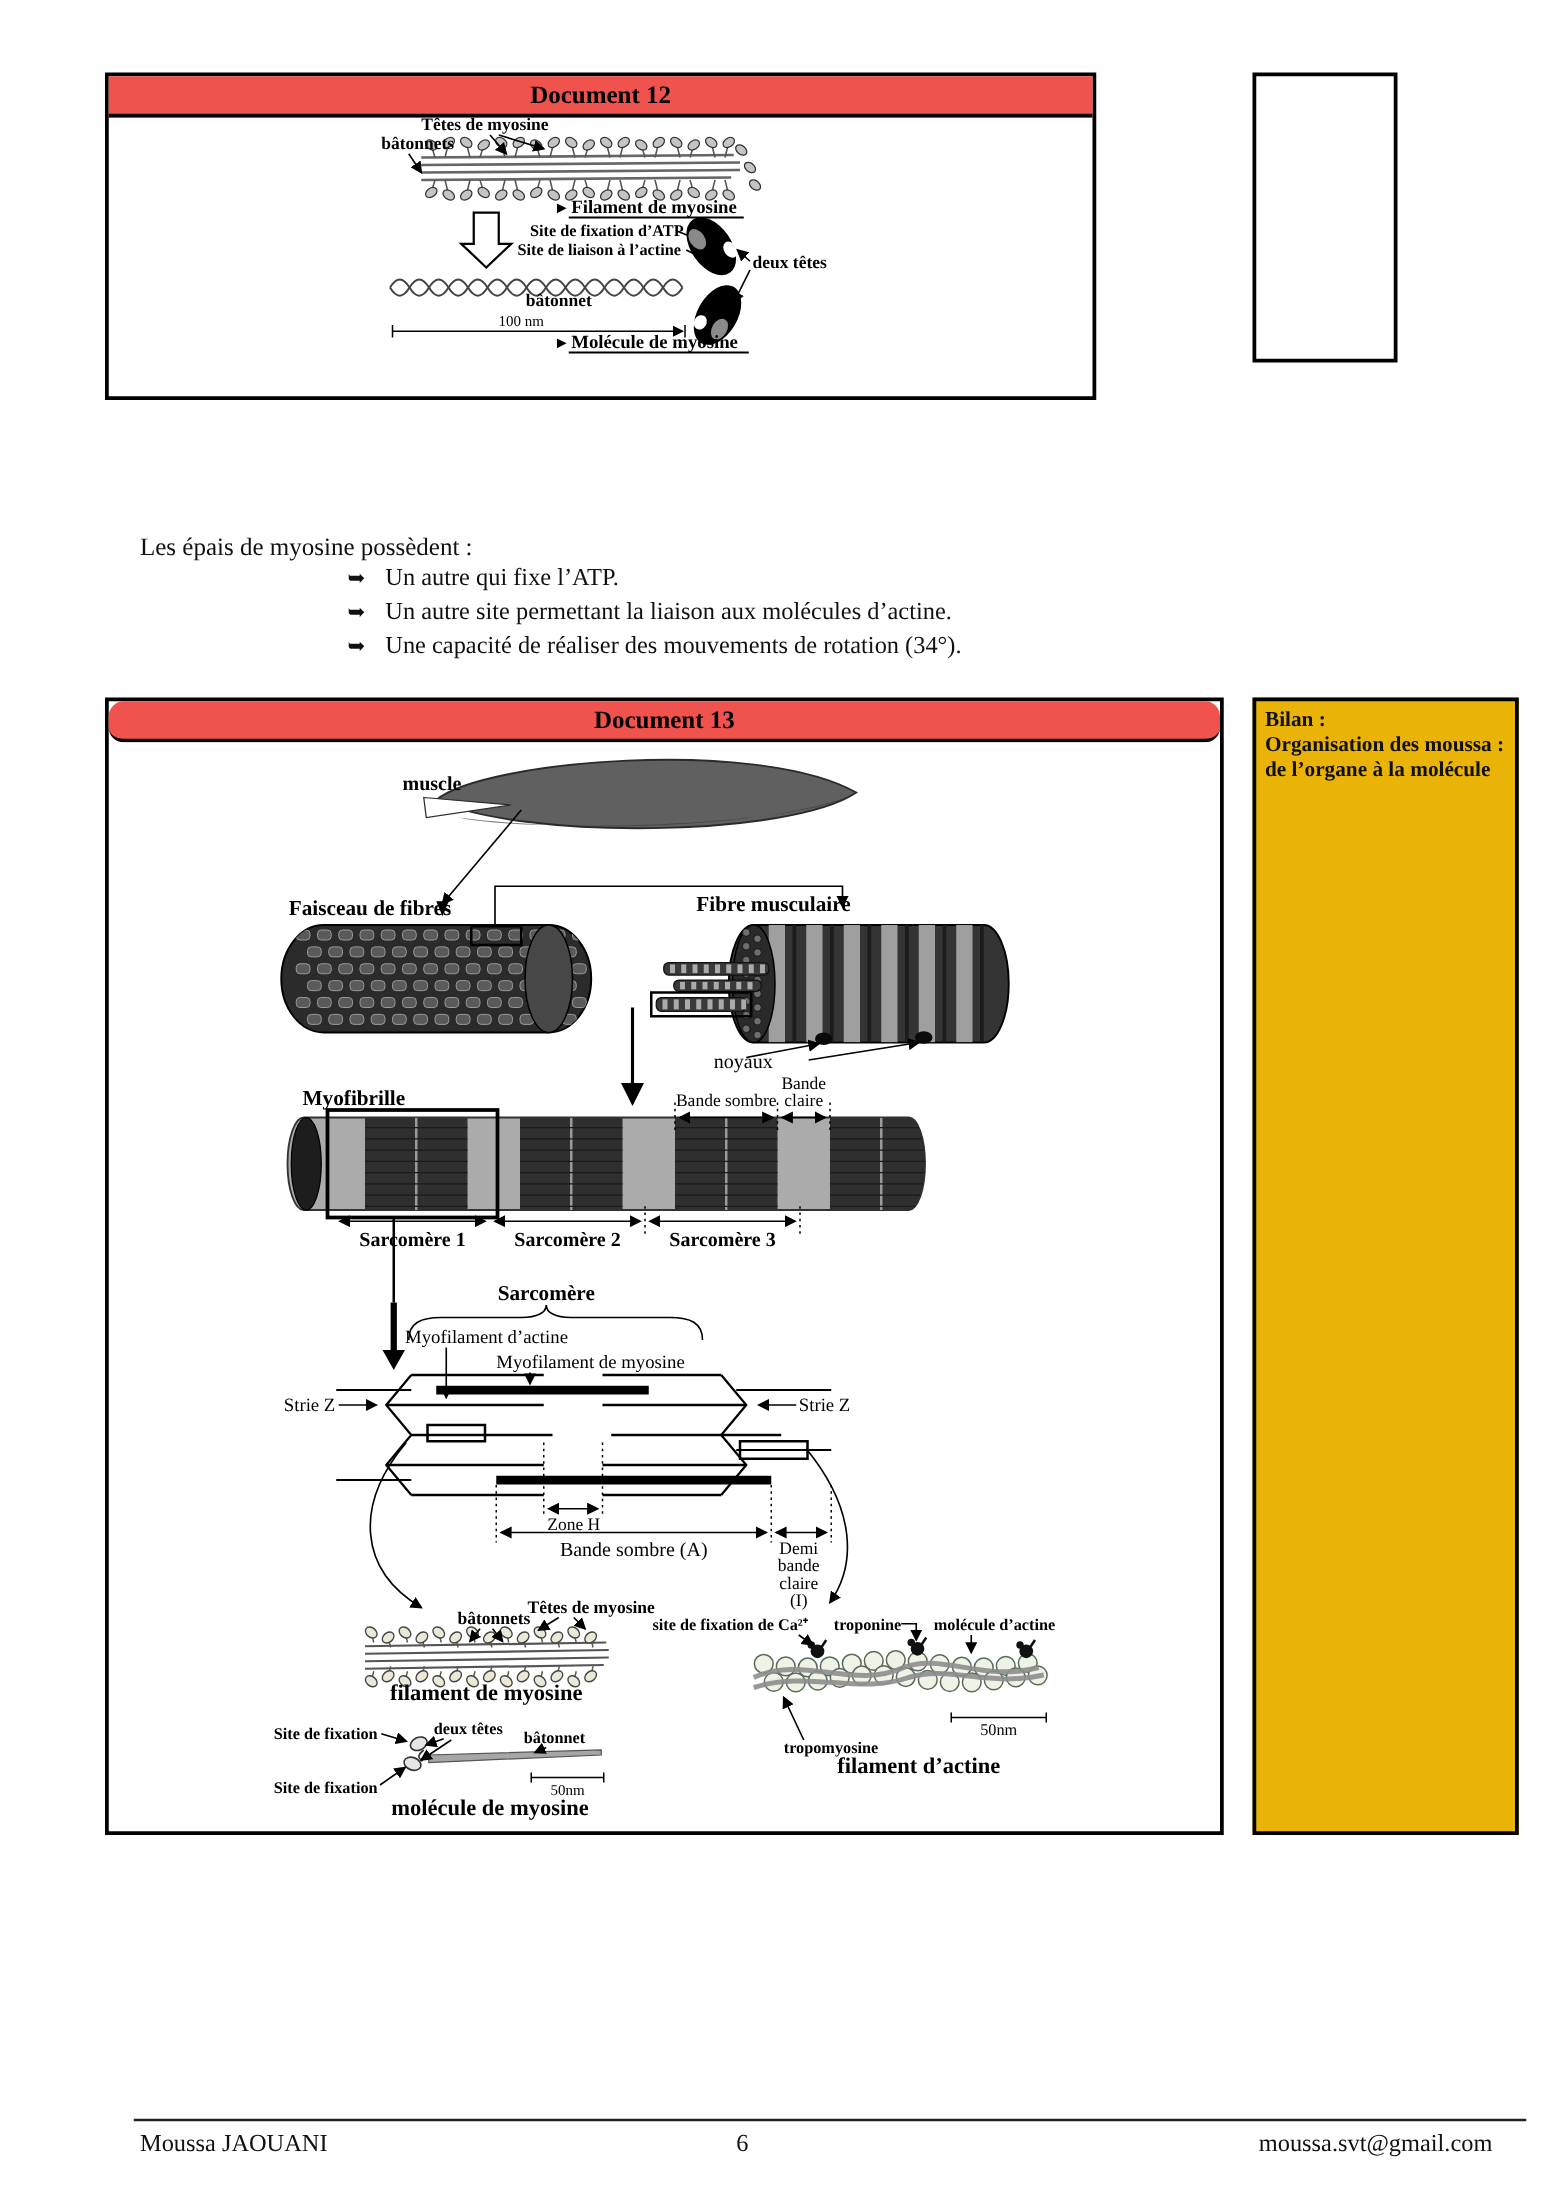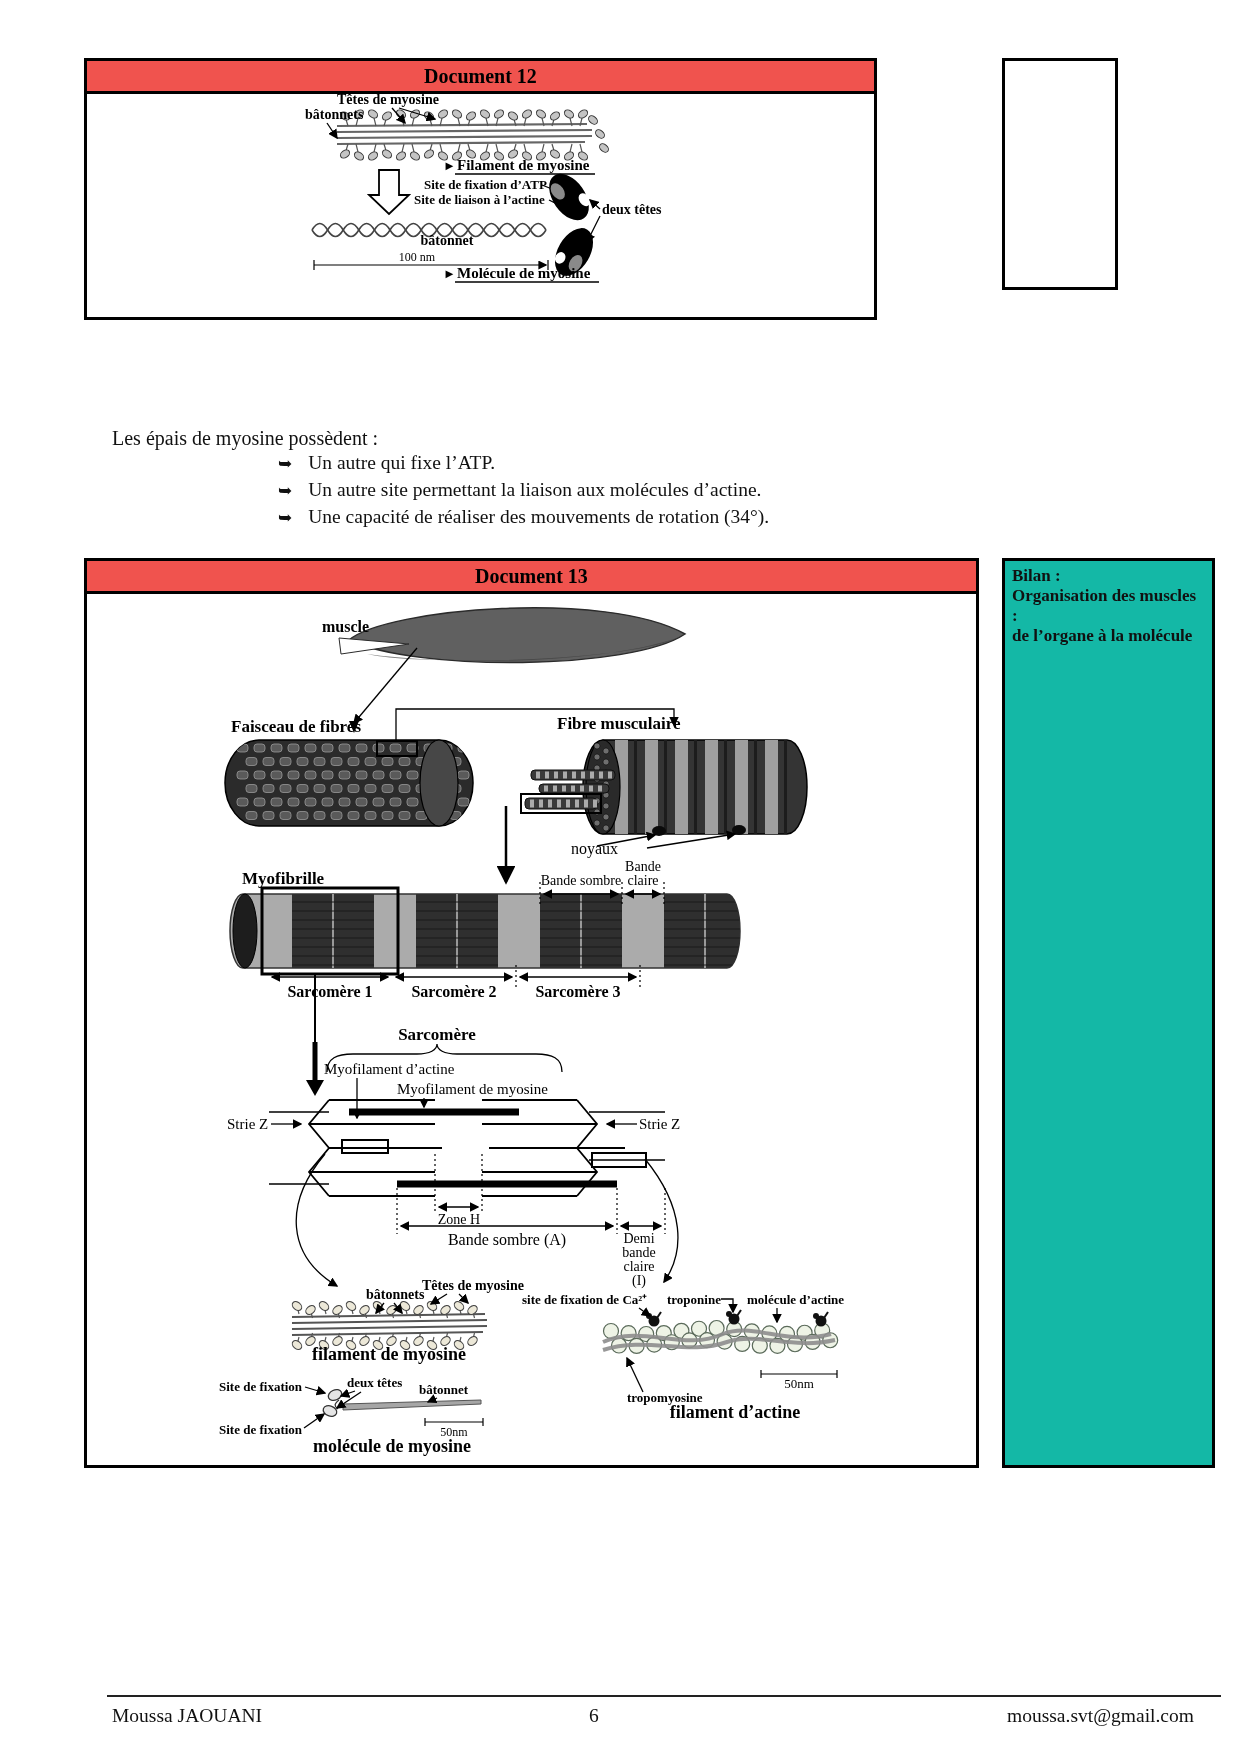--- a/index.html
+++ b/index.html
@@ -6,21 +6,21 @@
   .page{position:relative;width:1240px;height:1754px;background:#ffffff;
         font-family:"Liberation Serif",serif;color:#111;overflow:hidden;margin-left:44px;}
   .doc-box{position:absolute;border:3px solid #000;background:#fff;}
   .banner{border-bottom:3px solid #000;text-align:center;font-weight:bold;
           font-size:20px;height:30px;line-height:30px;color:#000;}
   .doc12{left:40px;top:58px;width:787px;height:256px;}
   .doc13{left:40px;top:558px;width:889px;height:904px;}
   .fig{display:block;}
   .note-box{position:absolute;left:958px;top:58px;width:110px;height:226px;border:3px solid #000;background:#fff;}
   .bilan{position:absolute;left:958px;top:558px;width:213px;height:910px;border:3px solid #000;
-         box-sizing:border-box;background:#14b8a6;padding:5px 7px;font-weight:bold;font-size:17px;line-height:20px;}
+         box-sizing:border-box;background:#eab308;padding:5px 7px;font-weight:bold;font-size:17px;line-height:20px;}
   .bt{position:absolute;left:68px;font-size:20px;white-space:nowrap;}
   .p1{top:326px;} .p2{top:368px;} .p3{top:407px;}
   .bul{position:absolute;left:234px;font-size:19.5px;white-space:nowrap;display:flex;align-items:baseline;}
   .bul .mk{font-family:"DejaVu Sans",sans-serif;font-size:17px;margin-right:16px;}
   .bul1{top:452px;} .bul2{top:479px;} .bul3{top:506px;}
   .footline{position:absolute;left:63px;top:1695px;width:1114px;border-top:2px solid #222;}
   .f-author{position:absolute;left:68px;top:1705px;font-size:19.5px;}
   .f-page{position:absolute;left:545px;top:1705px;font-size:19.5px;}
   .f-email{position:absolute;left:963px;top:1705px;width:214px;text-align:left;font-size:19.5px;}
   svg{font-family:"Liberation Serif",serif;}
@@ -181,21 +181,21 @@
   <div class="bul bul2">
     <span class="mk">➥</span>
     <span>Un autre site permettant la liaison aux molécules d’actine.</span>
   </div>
   <div class="bul bul3">
     <span class="mk">➥</span>
     <span>Une capacité de réaliser des mouvements de rotation (34°).</span>
   </div>
 
   <section class="doc-box doc13">
-    <header class="banner" style="background:#f0534e;">Document 13</header>
+    <header class="banner" style="background:#f0534e;border-radius:12px;">Document 13</header>
     <svg class="fig" width="889" height="871" viewBox="0 0 889 871">
       <defs>
         <clipPath id="clipF">
             <path d="M172,146 L352,146 A34,43 0 0 1 352,232 L172,232 A34,43 0 0 1 172,146 Z"></path>
           </clipPath>
         <clipPath id="clipM">
             <path d="M516,146 L700,146 A20,47 0 0 1 700,240 L516,240 A20,47 0 0 1 516,146 Z"></path>
           </clipPath>
         <clipPath id="clipMyo">
             <path d="M156,300 L640,300 A13,37 0 0 1 640,374 L156,374 A13,37 0 0 1 156,300 Z"></path>
@@ -638,21 +638,21 @@
         <line x1="674" y1="776" x2="674" y2="784" stroke="#000" stroke-width="1.2"></line>
         <line x1="750" y1="776" x2="750" y2="784" stroke="#000" stroke-width="1.2"></line>
         <text x="712" y="794" font-size="13" text-anchor="middle">50nm</text>
       </g>
       <text class="lb" x="648" y="824" font-size="18" text-anchor="middle">filament d’actine</text>
     </svg>
   </section>
 
   <aside class="bilan">
     <div>Bilan :</div>
-    <div>Organisation des muscles :</div>
+    <div>Organisation des moussa :</div>
     <div>de l’organe à la molécule</div>
   </aside>
 
   <div class="footline"></div>
   <div class="f-author">Moussa JAOUANI</div>
   <div class="f-page">6</div>
   <div class="f-email">moussa.svt@gmail.com</div>
 
 </div>
 

